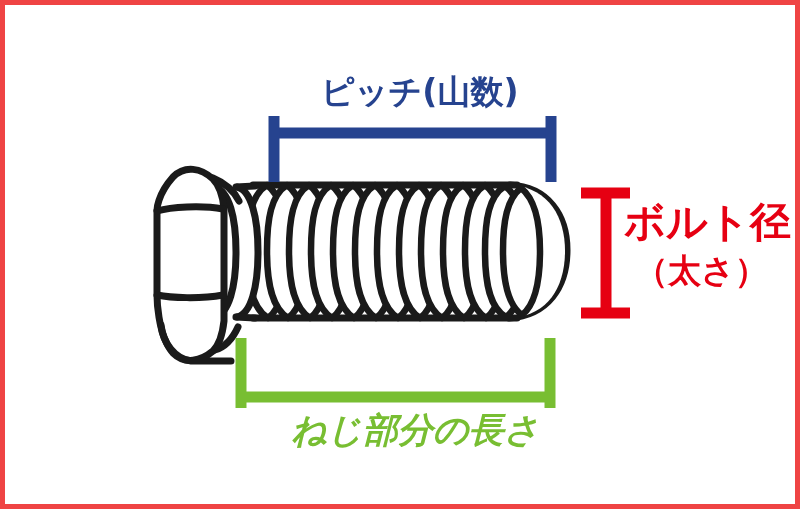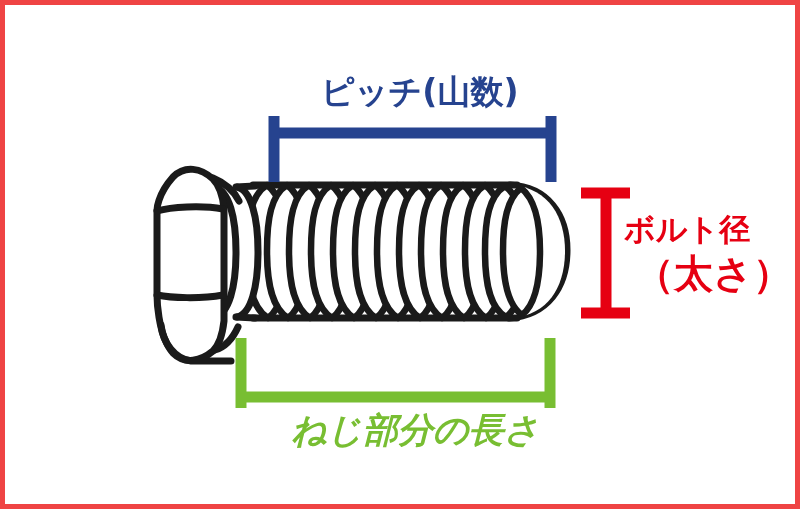--- a/index.html
+++ b/index.html
@@ -34,28 +34,28 @@
     letter-spacing: 0px;
   }
   #pitch-label {
     left: 316px;
     top: 70px;
     font-size: 33px;
     color: #26438F;
   }
   #diameter-label-line1 {
     left: 619px;
-    top: 209px;
-    font-size: 31px;
+    top: 197px;
+    font-size: 41px;
     color: #E60012;
   }
   #diameter-label-line2 {
     left: 630px;
     top: 249px;
-    font-size: 39px;
+    font-size: 33px;
     color: #E60012;
   }
   #length-label {
     left: 286px;
     top: 408px;
     font-size: 35px;
     color: #78BE32;
     font-style: italic;
   }
 </style>

